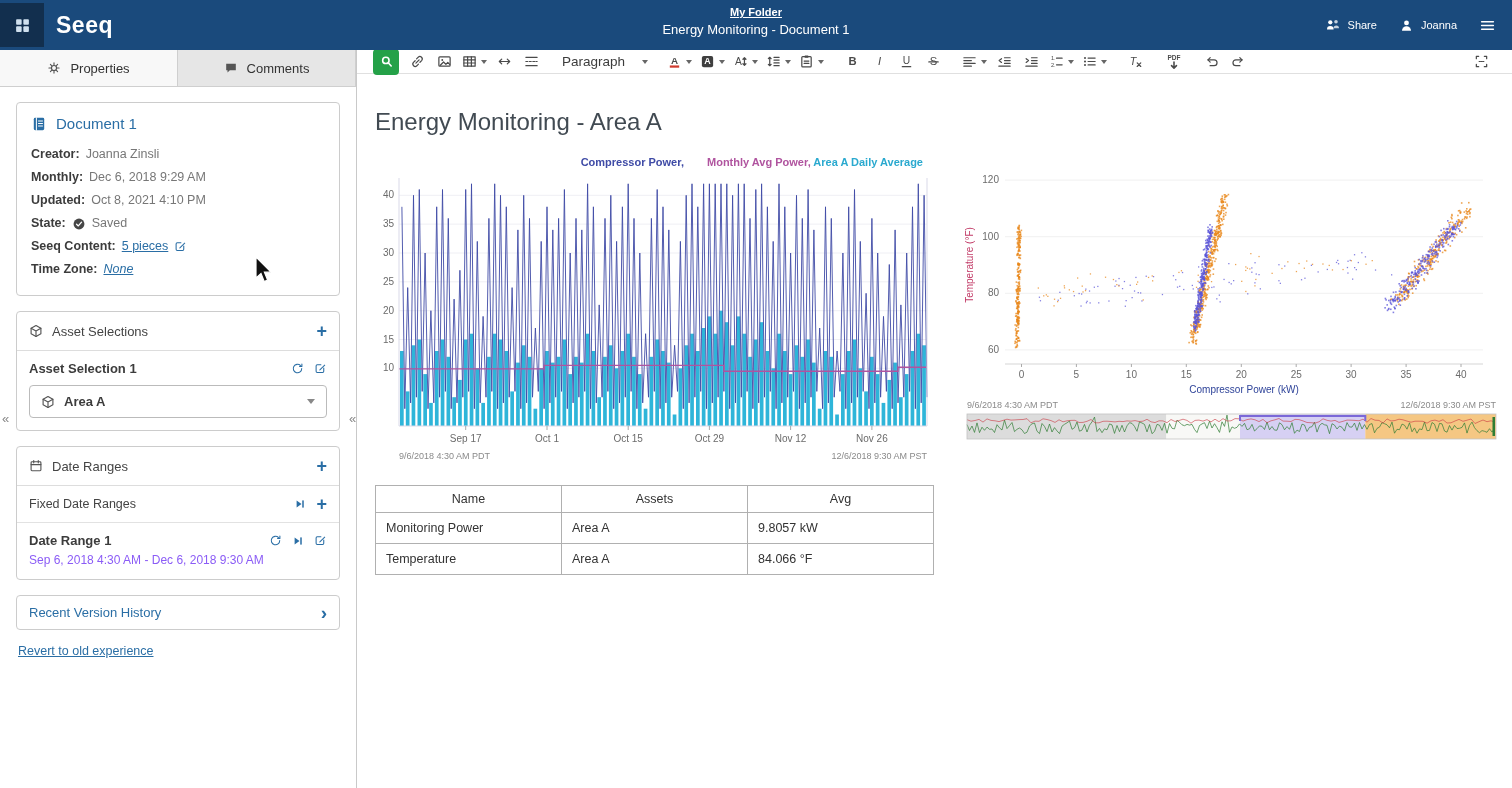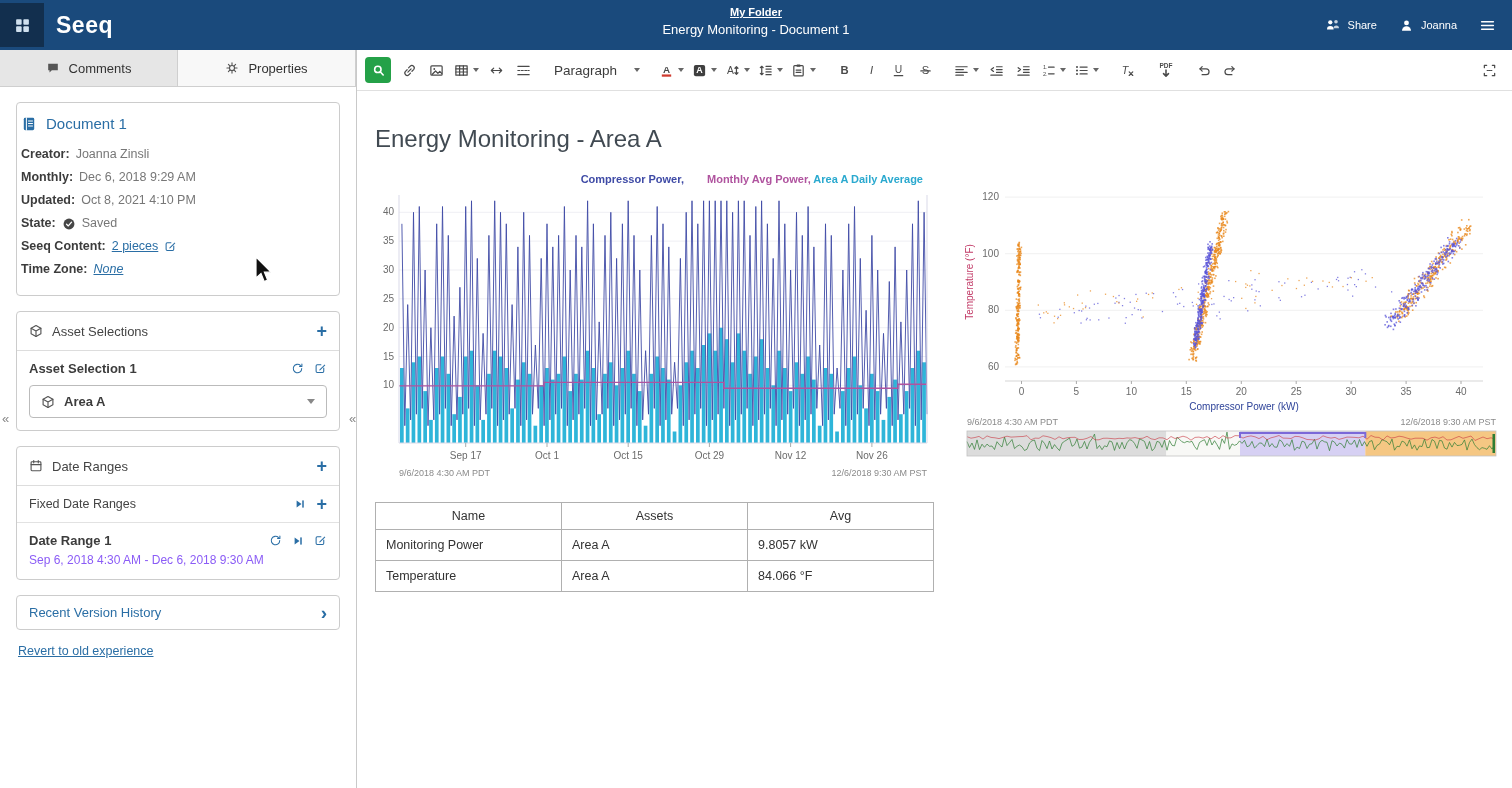--- a/index.html
+++ b/index.html
@@ -21,21 +21,21 @@
   .layout{display:flex;height:744px}
   .sidebar{width:357px;border-right:1px solid #c9c9c9;background:#fff;flex:none;position:relative}
   .main{flex:1;display:flex;flex-direction:column;background:#fff;min-width:0}
 
   
   .side-tabs{display:flex;background:#e6e6e6;border-bottom:1px solid #cfcfcf;height:37px}
   .side-tab{flex:1;display:flex;align-items:center;justify-content:center;gap:9px;font-size:13px;color:#333;cursor:pointer;border-right:1px solid #cfcfcf}
   .side-tab.active{background:#f8f8f8}
   .side-content{padding:15px 16px 0 16px}
   .card{border:1px solid #ccc;border-radius:4px;margin-bottom:15px;background:#fff}
-  .doc-card{padding:12px 4px 14px}
+  .doc-card{padding:12px 14px 14px}
   .doc-card-title{display:flex;align-items:center;gap:9px;margin-bottom:11px}
   .doc-name{color:#2a6ea5;font-size:15px}
   .fieldrow{display:flex;align-items:center;gap:6px;font-size:12.5px;line-height:23px;color:#777}
   .flabel{font-weight:bold;color:#3c3c3c}
   .fvalue{color:#777}
   .slink{color:#2a6ea5;text-decoration:underline;cursor:pointer}
   .slink.italic{font-style:italic}
   .card-header{display:flex;align-items:center;gap:9px;padding:10px 12px;font-size:13px;color:#444;border-bottom:1px solid #ddd}
   .plus-btn{margin-left:auto;color:#2a6ea5;font-size:18px;font-weight:bold;cursor:pointer;line-height:1}
   .card-body{padding:10px 12px 12px}
@@ -49,21 +49,21 @@
   .subrow{display:flex;align-items:center;padding:9px 12px;border-bottom:1px solid #e2e2e2;font-size:12.5px;color:#444}
   .range-text{font-size:12px;color:#8b5cf6;margin-top:5px}
   .vh-box{border:1px solid #ccc;border-radius:4px;padding:9px 12px;display:flex;align-items:center;color:#2a6ea5;font-size:13px;cursor:pointer;margin-bottom:13px}
   .vh-chev{margin-left:auto;font-size:19px;line-height:.8;font-weight:bold}
   .revert-link{color:#2a6ea5;font-size:12.5px;text-decoration:underline;cursor:pointer;margin-left:2px;display:inline-block}
 
   .ic{display:inline-flex;align-items:center;flex:none}
   .ic.blue{color:#2a6ea5}.ic.gray{color:#555}.ic.dark{color:#444}.ic.white{color:#fff}.ic.lightblue{color:#cfe0ee}
 
   
-  .toolbar{height:41px;border-bottom:1px solid #e0e0e0;display:flex;align-items:center;padding:0 8px;gap:2px}
+  .toolbar{height:24px;border-bottom:1px solid #e0e0e0;display:flex;align-items:center;padding:0 16px;gap:2px}
   .tb-btn{height:28px;min-width:25px;display:flex;align-items:center;justify-content:center;border-radius:3px;cursor:pointer;color:#4a4a4a;padding:0 3px}
   .tb-accent{background:#24a148;color:#fff;width:26px;height:26px;min-width:26px;border-radius:4px;margin-right:4px}
   .tb-group{margin-left:11px}
   .tb-right{margin-left:auto;margin-right:2px}
   .tb-label{font-size:13.5px;color:#3c3c3c;padding:0 4px 0 2px;min-width:78px;text-align:left}
   .caret{width:0;height:0;border-left:3.5px solid transparent;border-right:3.5px solid transparent;border-top:4.5px solid #666;margin-left:4px}
 
   
   .doc-area{flex:1;padding:18px 0 0 14px;position:relative;overflow:hidden}
   .doc-heading{font-size:24px;color:#414a52;font-weight:400;margin:16px 0 20px 4px}
@@ -127,36 +127,36 @@
           </svg>
         </span>
     </div>
   </div>
 </div>
 
 <div class="layout">
 
   <aside class="sidebar">
     <div class="side-tabs">
-      <div class="side-tab">
-        <span class="ic gray">
-            <svg width="14" height="14" viewBox="0 0 16 16" fill="none" stroke="currentColor" stroke-width="1.3" stroke-linecap="round" stroke-linejoin="round">
-              <path d="M2.5 3 h11 v7.5 h-6.8 l-2.7 2.6 v-2.6 h-1.5 z" fill="currentColor" stroke="none"></path>
-            </svg>
-          </span>
-        <span>Comments</span>
-      </div>
       <div class="side-tab active">
         <span class="ic gray">
             <svg width="14" height="14" viewBox="0 0 16 16" fill="none" stroke="currentColor" stroke-width="1.3" stroke-linecap="round" stroke-linejoin="round">
               <circle cx="8" cy="8" r="2.9"></circle>
               <path d="M8 2.2 V4.4 M8 11.6 V13.8 M2.2 8 H4.4 M11.6 8 H13.8 M3.9 3.9 L5.5 5.5 M10.5 10.5 L12.1 12.1 M12.1 3.9 L10.5 5.5 M5.5 10.5 L3.9 12.1"></path>
             </svg>
           </span>
         <span>Properties</span>
+      </div>
+      <div class="side-tab">
+        <span class="ic gray">
+            <svg width="14" height="14" viewBox="0 0 16 16" fill="none" stroke="currentColor" stroke-width="1.3" stroke-linecap="round" stroke-linejoin="round">
+              <path d="M2.5 3 h11 v7.5 h-6.8 l-2.7 2.6 v-2.6 h-1.5 z" fill="currentColor" stroke="none"></path>
+            </svg>
+          </span>
+        <span>Comments</span>
       </div>
     </div>
 
     <div class="side-content">
       
       <div class="card doc-card">
         <div class="doc-card-title">
           <span class="ic blue">
               <svg width="16" height="16" viewBox="0 0 16 16" fill="none" stroke="currentColor" stroke-width="1.3" stroke-linecap="round" stroke-linejoin="round">
                 <rect x="2.8" y="1.8" width="10.4" height="12.4" rx="1.4" fill="currentColor" stroke="none"></rect>
@@ -183,21 +183,21 @@
           <span class="ic dark">
               <svg width="14" height="14" viewBox="0 0 16 16" fill="none" stroke="currentColor" stroke-width="1.3" stroke-linecap="round" stroke-linejoin="round">
                 <circle cx="8" cy="8" r="6.2" fill="#464646" stroke="none"></circle>
                 <path d="M5.2 8.3 L7.2 10.2 L10.9 5.9" stroke="#fff" stroke-width="1.5"></path>
               </svg>
             </span>
           <span class="fvalue">Saved</span>
         </div>
         <div class="fieldrow">
           <span class="flabel">Seeq Content:</span>
-          <a class="slink">2 pieces</a>
+          <a class="slink">5 pieces</a>
           <span class="ic blue">
               <svg width="13" height="13" viewBox="0 0 16 16" fill="none" stroke="currentColor" stroke-width="1.3" stroke-linecap="round" stroke-linejoin="round">
                 <path d="M8.5 3.5 H4 a1.4 1.4 0 0 0 -1.4 1.4 v6.6 a1.4 1.4 0 0 0 1.4 1.4 h6.6 a1.4 1.4 0 0 0 1.4 -1.4 V7.5"></path>
                 <path d="M6.8 9.2 L13 3 L13.9 3.9 L7.7 10.1 L6.3 10.6 Z" fill="currentColor" stroke="none"></path>
               </svg>
             </span>
         </div>
         <div class="fieldrow">
           <span class="flabel">Time Zone:</span>
           <a class="slink italic">None</a>

